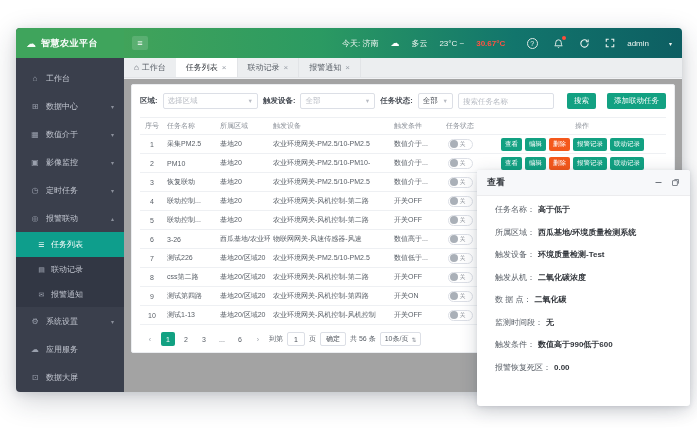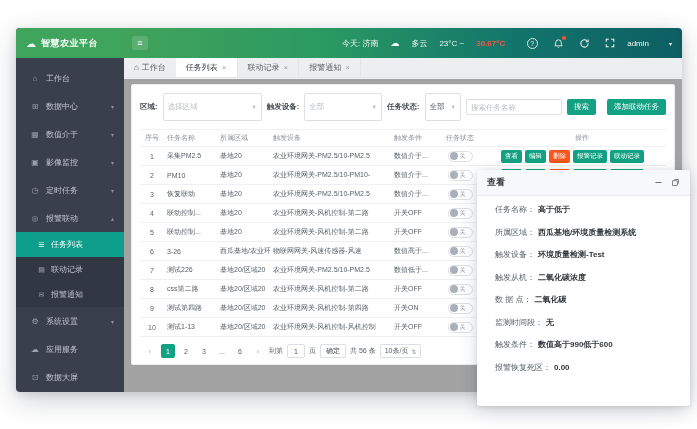--- a/index.html
+++ b/index.html
@@ -46,21 +46,21 @@
   .tab { display:flex; align-items:center; gap:4px; padding:0 10px; font-size:8px; color:#5a6068; cursor:pointer; border-right:1px solid #e2e4e7; }
   .tab.active { background:#fff; color:#33373d; }
   .tab .x { font-size:8px; color:#9aa0a8; }
 
   
   .content { position:absolute; left:108px; right:0; top:51px; bottom:0; background:#a3a3a3; padding:5px 7px; }
   .card { background:#fff; border:1px solid #ebedf0; border-radius:2px; padding:8px 8px 6px; }
 
   .filters { display:flex; align-items:center; gap:5px; font-size:7.5px; color:#333; }
   .flabel { font-weight:bold; color:#4a4f57; white-space:nowrap; }
-  .select { height:28px; border:1px solid #dcdfe6; border-radius:2px; background:#fff; display:flex; align-items:center;
+  .select { height:16px; border:1px solid #dcdfe6; border-radius:2px; background:#fff; display:flex; align-items:center;
             padding:0 4px; color:#b6bac2; cursor:pointer; }
   .select .val { flex:1; white-space:nowrap; overflow:hidden; }
   .select .sarrow { font-size:5.5px; color:#b6bac2; margin-left:3px; }
   .select.filled .val { color:#4a4f57; }
   .s-region { width:118px; }
   .s-device { width:92px; }
   .s-status { width:42px; }
   .tinput { height:16px; width:96px; border:1px solid #dcdfe6; border-radius:2px; font-size:7.5px; padding:0 4px; color:#4a4f57; }
   .tinput::placeholder { color:#b6bac2; }
   .btn { border:none; border-radius:2px; color:#fff; background:#12a182; font-size:7.5px; height:16px; padding:0 7px; cursor:pointer; white-space:nowrap; }
@@ -249,21 +249,21 @@
         <div class="select s-device">
           <span class="val">全部</span>
           <span class="sarrow">▼</span>
         </div>
         <span class="flabel">任务状态:</span>
         <div class="select s-status filled">
           <span class="val">全部</span>
           <span class="sarrow">▼</span>
         </div>
         <input class="tinput" placeholder="搜索任务名称" style="">
-        <button class="btn" style="margin-left:0;">搜索</button>
+        <button class="btn" style="margin-left:8px;">搜索</button>
         <button class="btn add">添加联动任务</button>
       </div>
 
       <div class="tablewrap">
         <div class="trow head">
           <div class="cell c0">序号</div>
           <div class="cell c1">任务名称</div>
           <div class="cell c2">所属区域</div>
           <div class="cell c3">触发设备</div>
           <div class="cell c4">触发条件</div>

